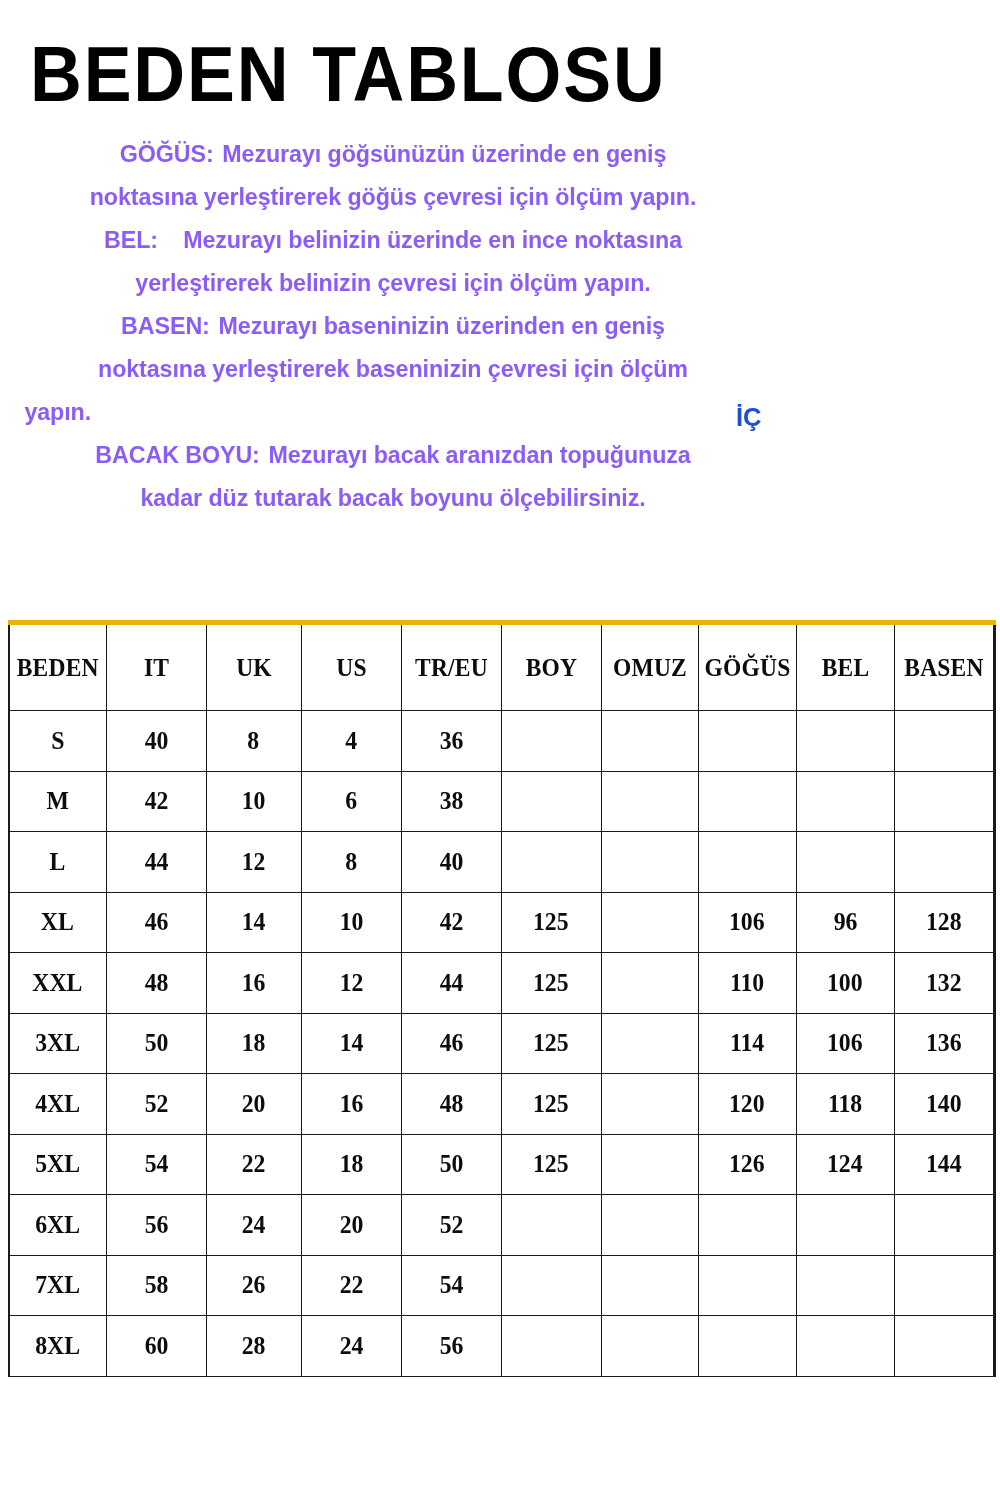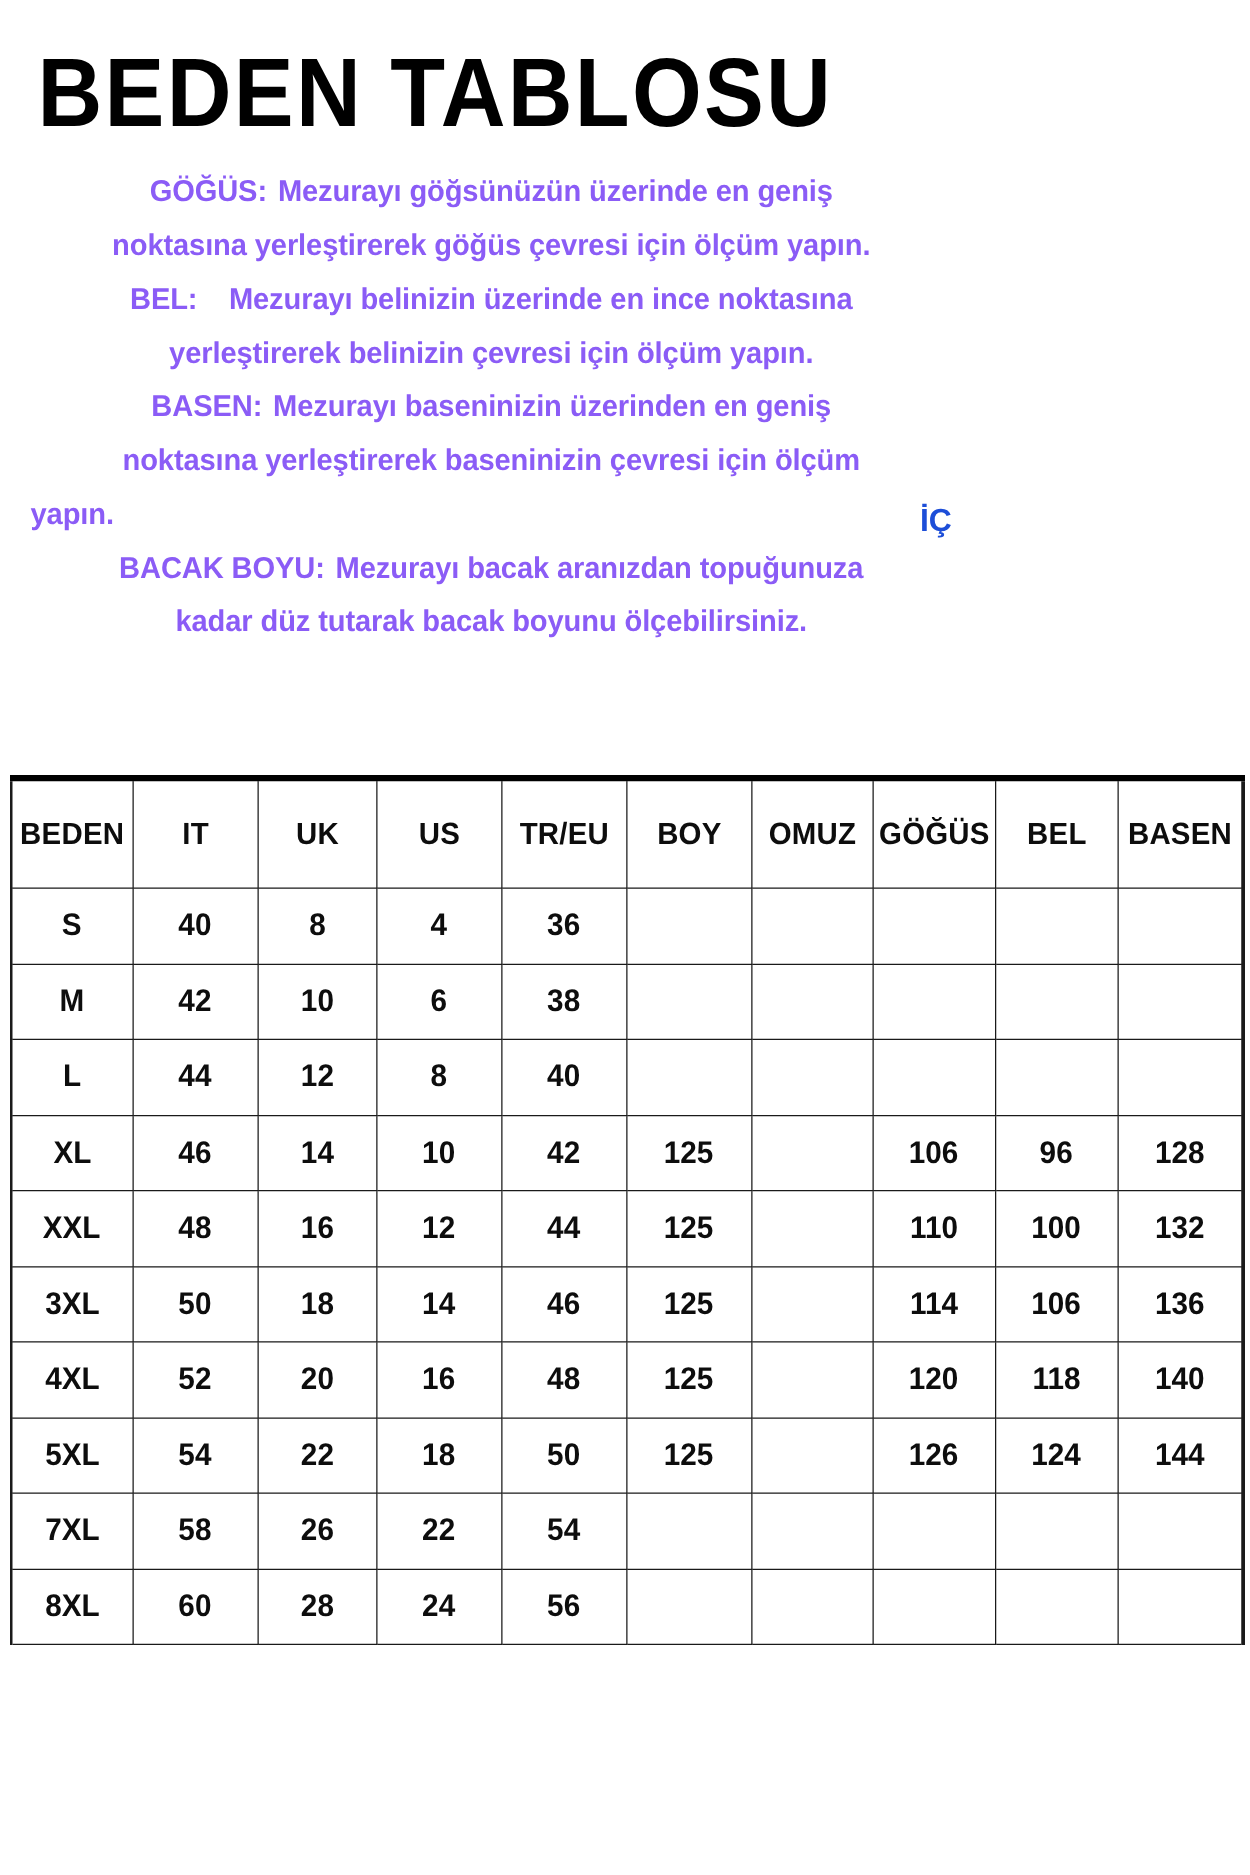--- a/index.html
+++ b/index.html
@@ -79,23 +79,24 @@
   .table-wrap {
     position: absolute;
     left: 8px;
     top: 620px;
     width: 985px;
   }
   table.size-table {
     border-collapse: collapse;
     table-layout: fixed;
     width: 985px;
-    border-top: 5px solid #000000;
+    border-top: 5px solid #eab308;
     border-left: 2px solid #1a1a1a;
     border-right: 3px solid #1a1a1a;
+    font-family: Liberation Serif, serif;
   }
   table.size-table td,
   table.size-table th {
     border: 1.6px solid #1a1a1a;
     text-align: center;
     vertical-align: middle;
     font-weight: 700;
     font-size: 25px;
     color: #0d0d0d;
     padding: 0;
@@ -295,20 +296,32 @@
             <td class="numcell"><span>22</span></td>
             <td class="numcell"><span>18</span></td>
             <td class="numcell"><span>50</span></td>
             <td class="meas"><span>125</span></td>
             <td class="meas empty"><span></span></td>
             <td class="meas"><span>126</span></td>
             <td class="meas"><span>124</span></td>
             <td class="meas"><span>144</span></td>
           </tr>
           <tr>
+            <td class="sizecell"><span>6XL</span></td>
+            <td class="numcell"><span>56</span></td>
+            <td class="numcell"><span>24</span></td>
+            <td class="numcell"><span>20</span></td>
+            <td class="numcell"><span>52</span></td>
+            <td class="meas empty"><span></span></td>
+            <td class="meas empty"><span></span></td>
+            <td class="meas empty"><span></span></td>
+            <td class="meas empty"><span></span></td>
+            <td class="meas empty"><span></span></td>
+          </tr>
+          <tr>
             <td class="sizecell"><span>7XL</span></td>
             <td class="numcell"><span>58</span></td>
             <td class="numcell"><span>26</span></td>
             <td class="numcell"><span>22</span></td>
             <td class="numcell"><span>54</span></td>
             <td class="meas empty"><span></span></td>
             <td class="meas empty"><span></span></td>
             <td class="meas empty"><span></span></td>
             <td class="meas empty"><span></span></td>
             <td class="meas empty"><span></span></td>

